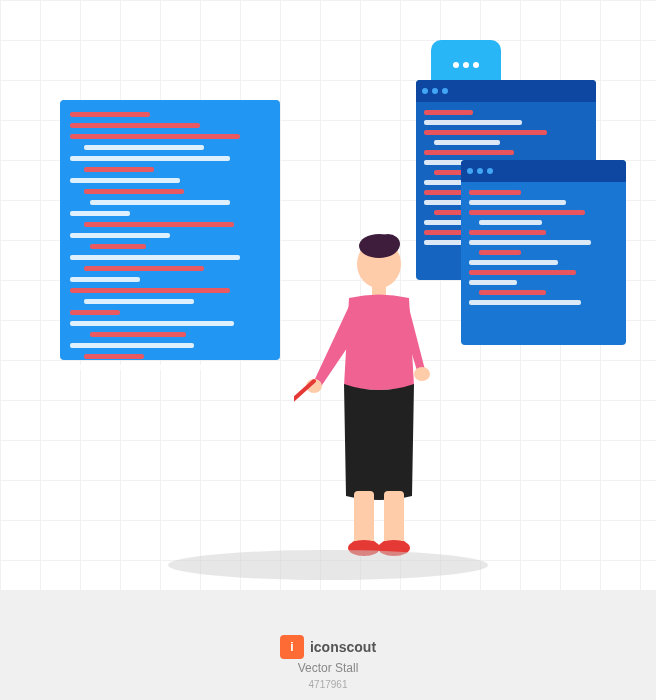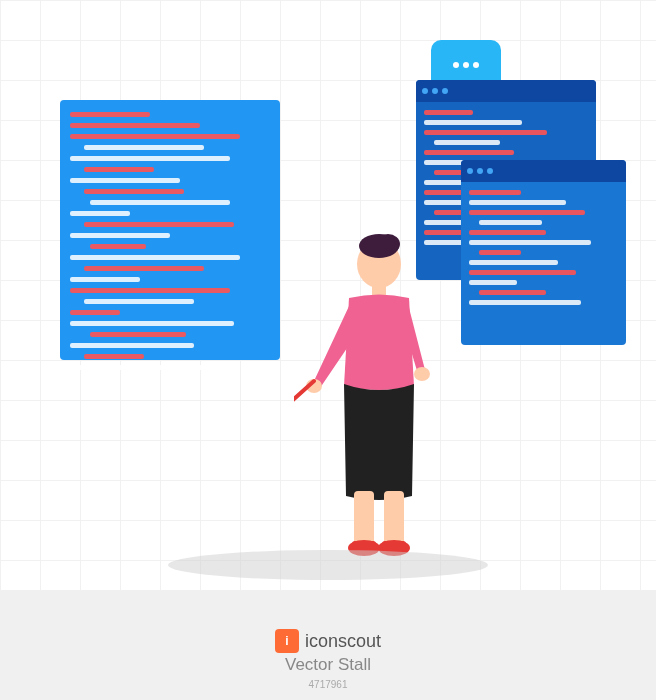--- a/index.html
+++ b/index.html
@@ -211,27 +211,27 @@
       border-radius: 4px;
       display: flex;
       align-items: center;
       justify-content: center;
       color: white;
       font-size: 12px;
       font-weight: bold;
     }
 
     .iconscout-text {
-      font-size: 18px;
+      font-size: 14px;
       color: #555;
-      font-weight: 400;
+      font-weight: 700;
     }
 
     .vector-stall-text {
-      font-size: 17px;
+      font-size: 12px;
       color: #888;
     }
 
     .image-id-text {
       font-size: 10px;
       color: #aaa;
       margin-top: 2px;
     }
   </style>
 </head>

